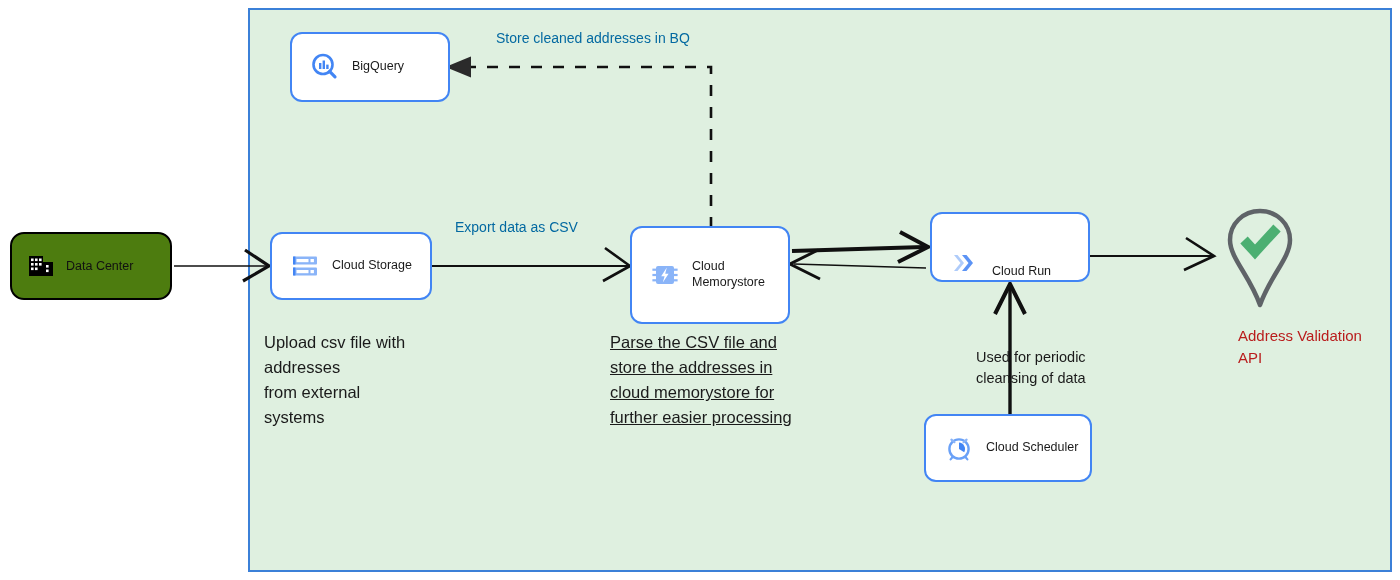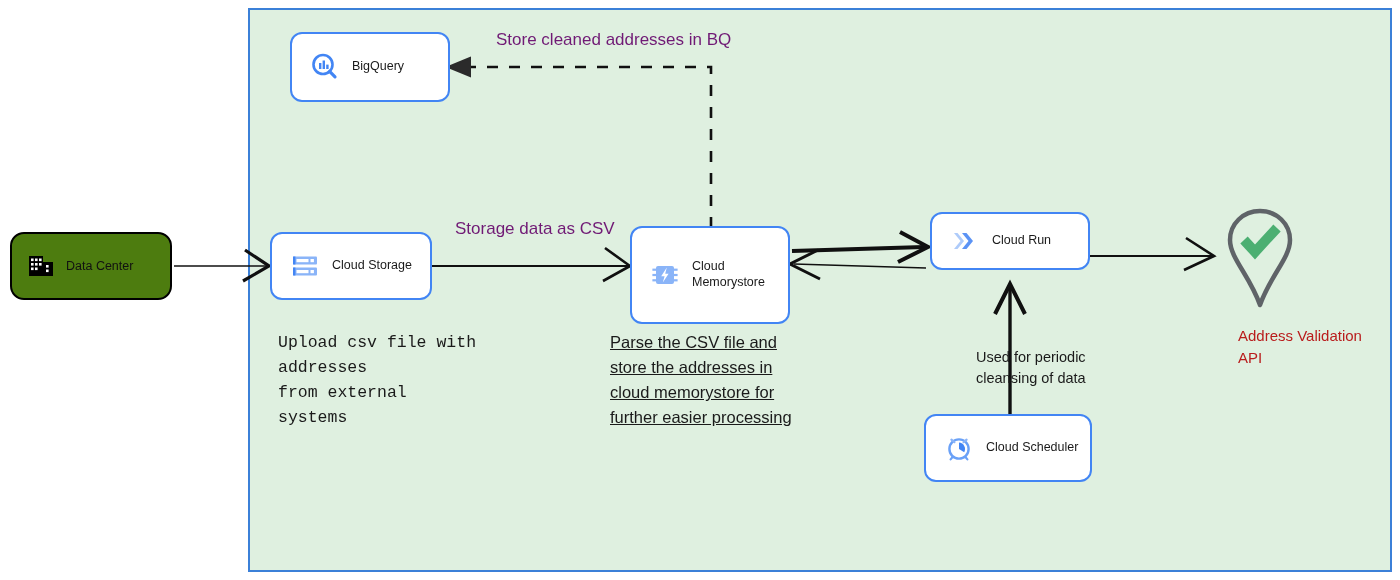--- a/index.html
+++ b/index.html
@@ -55,21 +55,21 @@
   .dc-node .lbl{font-size:12.5px;color:#111;}
 
   .cap{
     position:absolute;
     font-size:16.5px;color:#1a1a1a;
     line-height:1.52;
     white-space:pre-line;
   }
   .edge-lbl{
     position:absolute;
-    font-size:17px;color:#701a75;
+    font-size:14px;color:#0369a1;
     white-space:nowrap;
   }
   .small-lbl{
     position:absolute;
     font-size:14.5px;color:#1a1a1a;
     line-height:1.45;
     white-space:pre-line;
   }
   .pin-label{
     position:absolute;
@@ -186,21 +186,21 @@
             <rect x="24" y="13.9" width="3.6" height="2.2"></rect>
             <rect x="24" y="19.2" width="3.6" height="2.2"></rect>
         </g>
         <polygon points="16.8,7.6 11.2,16.2 14.6,16.2 12.8,22.6 18.6,13.8 15.2,13.8" fill="#ffffff"></polygon>
       </svg>
     </span>
     <span class="lbl">Cloud
 Memorystore</span>
   </div>
 
-  <div class="node" style="left:930px;top:212px;width:160px;height:58px;">
+  <div class="node" style="left:930px;top:212px;width:160px;height:70px;align-items:flex-end;">
     <span class="ico">
       <svg width="32" height="32" viewBox="0 0 32 32">
         <path d="M5,8 L11.5,16 L5,24 L8.5,24 L15,16 L8.5,8 Z" fill="#aecbfa"></path>
         <path d="M13,8 L19.5,16 L13,24 L17.5,24 L24,16 L17.5,8 Z" fill="#5b93f5"></path>
       </svg>
     </span>
     <span class="lbl">Cloud Run</span>
   </div>
 
   <div class="node" style="left:924px;top:414px;width:168px;height:68px;">
@@ -221,26 +221,26 @@
     <svg width="76" height="104" viewBox="0 0 76 104">
       <path d="M38,5 C21,5 8,18 8,34 C8,52 28,70 38,99 C48,70 68,52 68,34 C68,18 55,5 38,5 Z" fill="none" stroke="#5f6368" stroke-width="4.5" stroke-linejoin="round"></path>
       <path d="M22,34 L33,46 L55,22" fill="none" stroke="#4caf72" stroke-width="10" stroke-linecap="butt" stroke-linejoin="miter"></path>
     </svg>
   </div>
   <div class="pin-label" style="left:1238px;top:325px;width:160px;">Address Validation
 API</div>
 
   <div class="edge-lbl" style="left:496px;top:30px;">Store cleaned addresses in BQ</div>
 
-  <div class="edge-lbl" style="left:455px;top:219px;">Storage data as CSV</div>
+  <div class="edge-lbl" style="left:455px;top:219px;">Export data as CSV</div>
 
   <div class="small-lbl" style="left:976px;top:347px;width:180px;">Used for periodic
 cleansing of data</div>
 
-  <div class="cap" style="left:278px;top:330px;width:300px;font-family:Liberation Mono, monospace;">Upload csv file with
+  <div class="cap" style="left:264px;top:330px;width:300px;">Upload csv file with
 addresses
 from external
 systems</div>
 
   <div class="cap" style="left:610px;top:330px;width:320px;text-decoration:underline;">Parse the CSV file and
 store the addresses in
 cloud  memorystore for
 further easier processing</div>
 
 </div>

